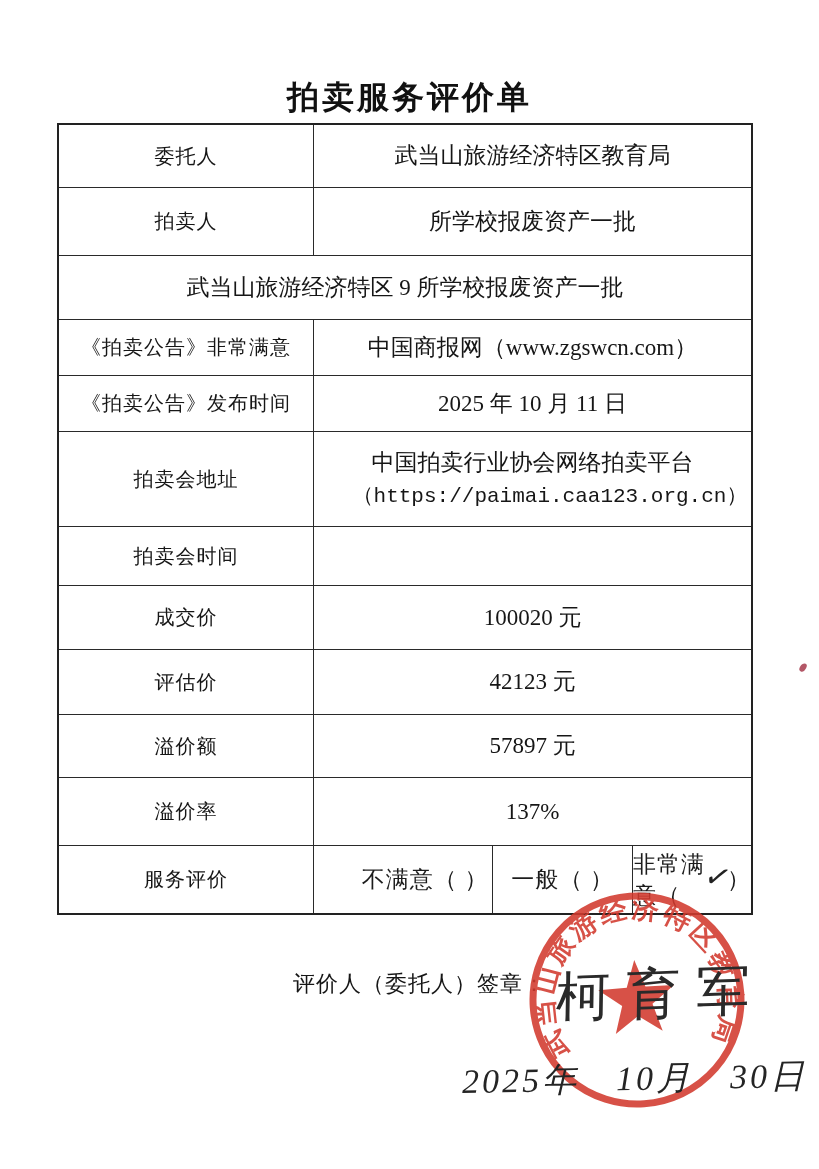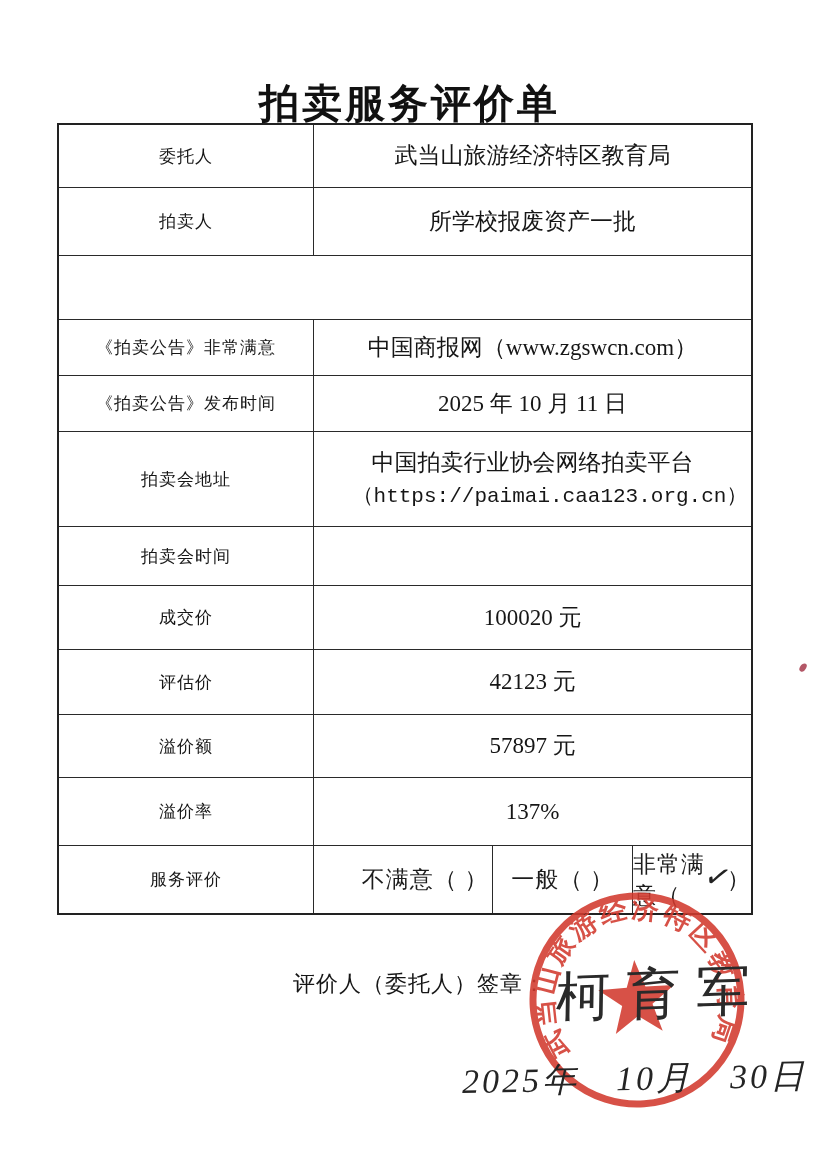--- a/index.html
+++ b/index.html
@@ -2,33 +2,33 @@
 <html><head>
 <meta charset="utf-8">
 <style>
   html,body{margin:0;padding:0;background:#ffffff;}
   .page{
     position:relative;width:819px;height:1169px;background:#ffffff;
     overflow:hidden;font-family:"Liberation Serif","DejaVu Serif",serif;color:#1c1c1c;
   }
   .title{
     position:absolute;left:0;top:76px;width:100%;text-align:center;
-    font-size:40px;font-weight:700;letter-spacing:3px;color:#111;
+    font-size:32px;font-weight:700;letter-spacing:3px;color:#111;
   }
   
   .form-table{
     position:absolute;left:57px;top:123px;width:696px;
     border:2.5px solid #222;box-sizing:border-box;background:#fff;
   }
   .trow{display:flex;box-sizing:border-box;}
   .trow + .trow{border-top:1.5px solid #2a2a2a;}
   .cell{display:flex;align-items:center;justify-content:center;box-sizing:border-box;}
   .cell.lab{
     width:255px;flex:0 0 255px;border-right:1.5px solid #2a2a2a;
-    font-size:17px;letter-spacing:1px;color:#161616;text-align:center;
+    font-size:20px;letter-spacing:1px;color:#161616;text-align:center;
   }
   .cell.val{flex:1;font-size:23px;color:#161616;text-align:center;flex-direction:column;line-height:1.55;}
   .mono-latin{font-family:"Liberation Mono","DejaVu Sans Mono",monospace;font-size:21px;margin-left:35px;}
   .h62{height:62px}.h68{height:68px}.h64{height:64px}.h56{height:56px}
   .h95{height:95px}.h59{height:59px}.h65{height:65px}.h63{height:63px}
   .opts{display:flex;flex:1;align-items:stretch;}
   .opt{display:flex;align-items:center;justify-content:center;font-size:23px;letter-spacing:1px;}
   .opt1{flex:0 0 134px;border-right:1.5px solid #2a2a2a;margin-left:44px;}
   .opt2{flex:0 0 139px;border-right:1.5px solid #2a2a2a;}
   .opt3{flex:1;align-items:center;}
@@ -70,20 +70,21 @@
       <div class="cell lab">委托人</div>
       <div class="cell val">武当山旅游经济特区教育局</div>
     </div>
 
     <div class="trow h68">
       <div class="cell lab">拍卖人</div>
       <div class="cell val">所学校报废资产一批</div>
     </div>
 
     <div class="trow h64">
+      <div class="cell val">武当山旅游经济特区 9 所学校报废资产一批</div>
     </div>
 
     <div class="trow h56">
       <div class="cell lab">《拍卖公告》非常满意</div>
       <div class="cell val">中国商报网（www.zgswcn.com）</div>
     </div>
 
     <div class="trow h56">
       <div class="cell lab">《拍卖公告》发布时间</div>
       <div class="cell val">2025 年 10 月 11 日</div>

